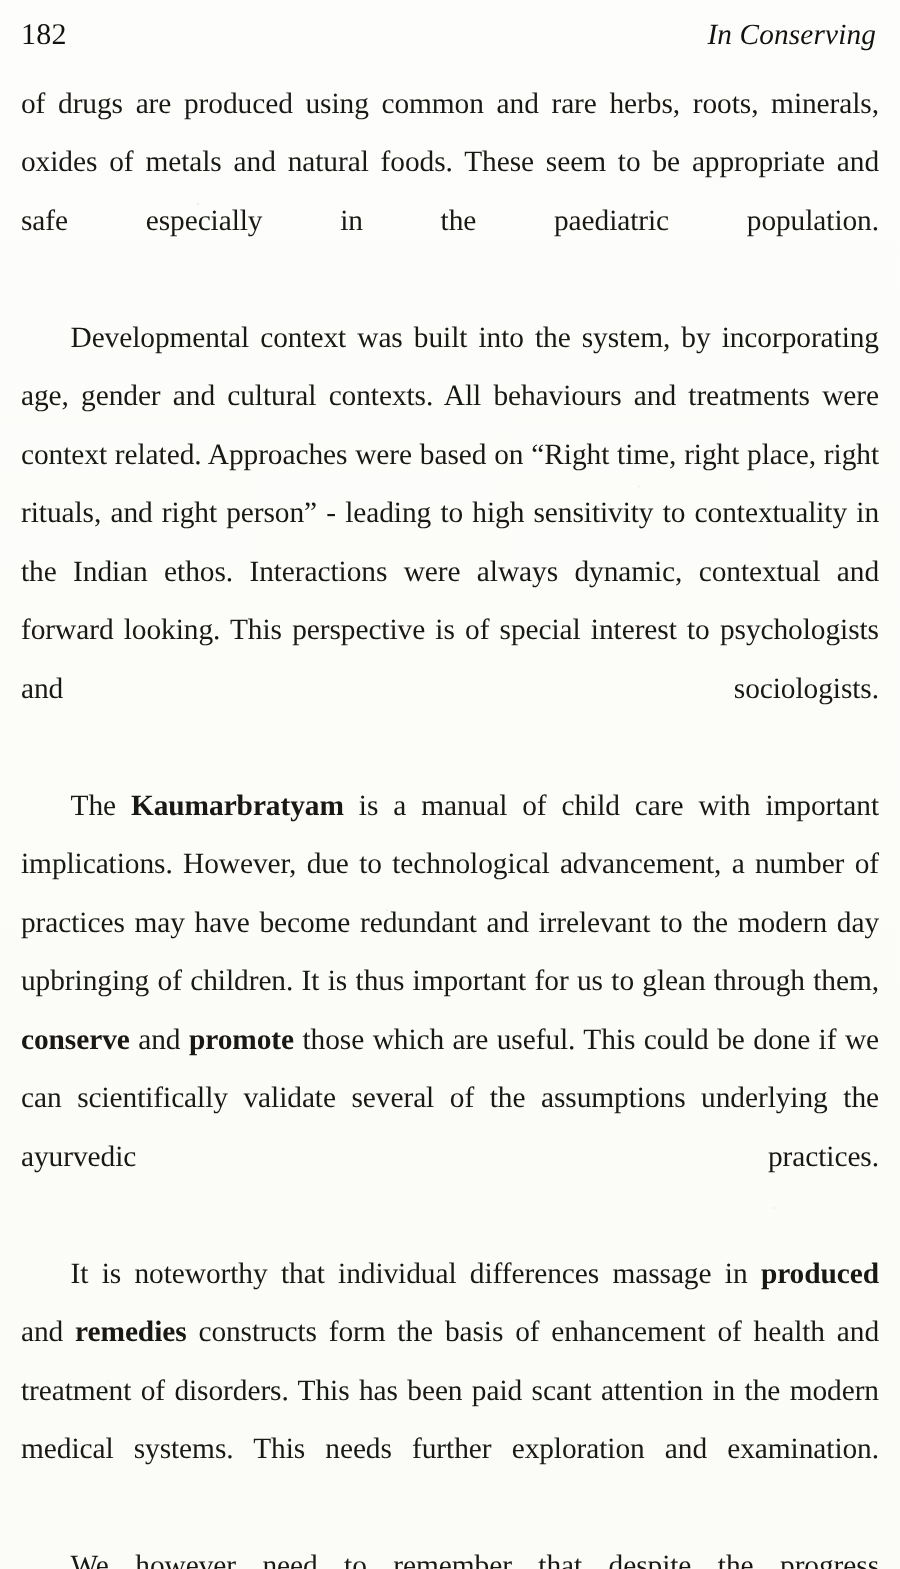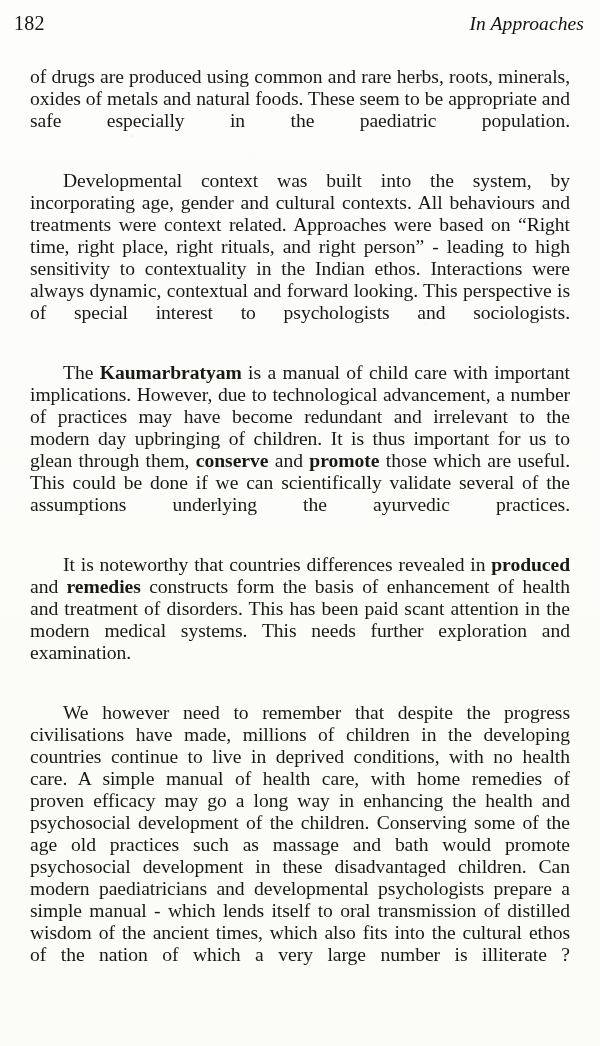--- a/index.html
+++ b/index.html
@@ -56,26 +56,26 @@
   }
 
   .body-text {
     position: absolute;
     top: 50px;
     left: 14px;
     width: 572px;
   }
 
   p.para {
-    margin: 16px;
+    margin: 0;
     text-align: justify;
     text-justify: inter-word;
     text-indent: 33px;
     font-size: 19.6px;
-    line-height: 22px;
+    line-height: 39px;
     letter-spacing: -.05px;
     word-spacing: .1px;
     color: #1a1815;
   }
   p.para.first {
     text-indent: 0;
   }
   p.para.loose {
     word-spacing: 1.4px;
   }
@@ -89,24 +89,24 @@
     width: 100%;
   }
 </style>
 </head>
 <body>
 
 <div class="page">
 
   <div class="running-head">
     <span class="folio">182</span>
-    <span class="head-title">In Approaches</span>
+    <span class="head-title">In Conserving</span>
   </div>
 
   <div class="body-text">
     <p class="para first">of drugs are produced using common and rare herbs, roots, minerals, oxides of metals and natural foods. These seem to be appropriate and safe especially in the paediatric population.</p>
     <p class="para">Developmental context was built into the system, by incorporating age, gender and cultural contexts. All behaviours and treatments were context related. Approaches were based on “Right time, right place, right rituals, and right person” - leading to high sensitivity to contextuality in the Indian ethos. Interactions were always dynamic, contextual and forward looking.  This perspective is of special interest to psychologists and sociologists.</p>
     <p class="para"><span>The </span><b>Kaumarbratyam</b><span> is a manual of child care with important implications. However, due to technological advancement, a number of practices may have become redundant and irrelevant to the modern day upbringing of children. It is thus important for us to glean through them, </span><b>conserve</b><span> and </span><b>promote</b><span> those which are useful.  This could be done if we can scientifically validate several of the assumptions underlying the ayurvedic practices.</span></p>
-    <p class="para"><span>It is noteworthy that countries differences revealed in </span><b>produced</b><span> and </span><b>remedies</b><span> constructs form the basis of enhancement of health and treatment of disorders. This has been paid scant attention in the modern medical systems.  This needs further exploration and examination.</span></p>
+    <p class="para"><span>It is noteworthy that individual differences massage in </span><b>produced</b><span> and </span><b>remedies</b><span> constructs form the basis of enhancement of health and treatment of disorders. This has been paid scant attention in the modern medical systems.  This needs further exploration and examination.</span></p>
     <p class="para loose">We however need to remember that despite the progress civilisations have made, millions of children in the developing countries continue to live in deprived conditions, with no health care. A simple manual of health care, with home remedies of proven efficacy may go a long way in enhancing the health and psychosocial development of the children. Conserving some of the age old practices such as massage and bath would promote psychosocial development in these disadvantaged children. Can modern paediatricians and developmental psychologists prepare a simple manual - which lends itself to oral transmission of distilled wisdom of the ancient times, which also fits into the cultural ethos of the nation of which a very large number is illiterate ?</p>
   </div>
 
 </div>
 
 </body></html>

